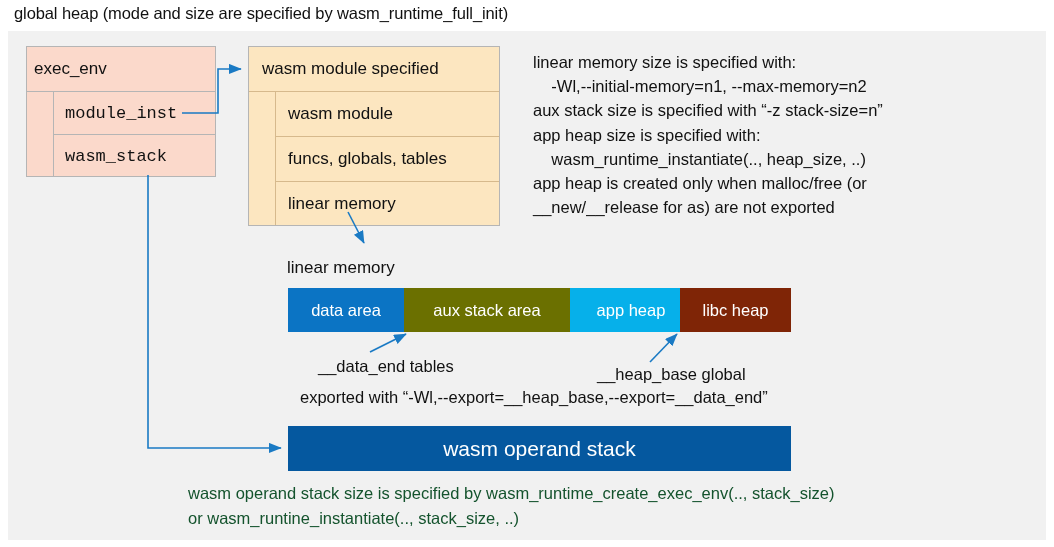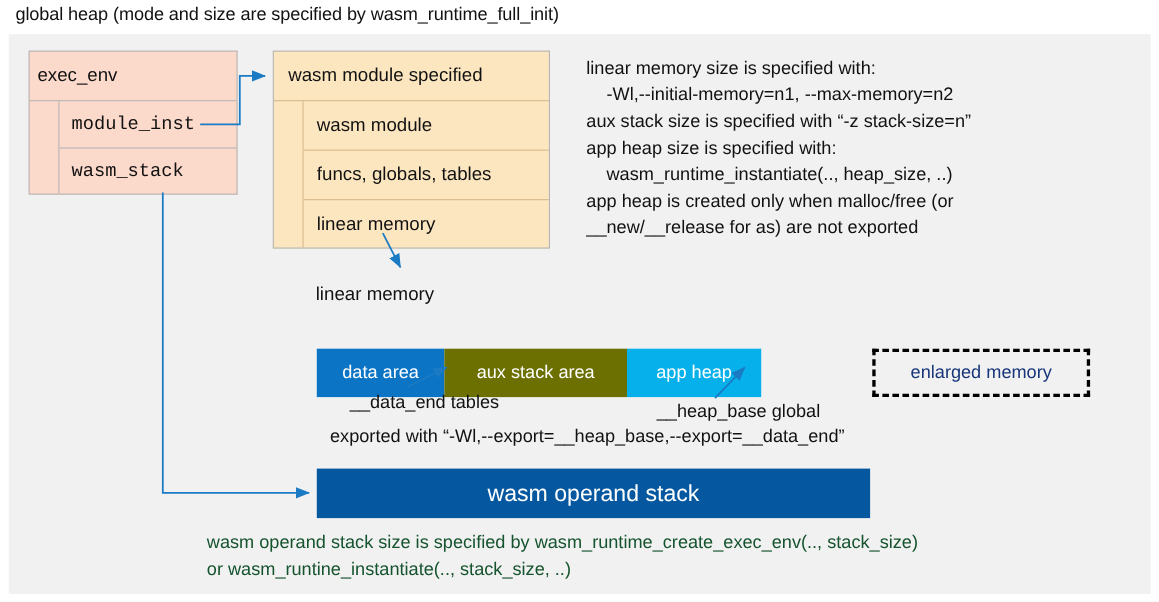--- a/index.html
+++ b/index.html
@@ -78,21 +78,21 @@
   .notes{
     position:absolute;left:533px;top:50px;width:500px;
     font-size:16.5px;line-height:24.2px;color:#111;white-space:pre;
   }
 
   
   .lm-label{
     position:absolute;left:287px;top:258px;
     font-size:17px;color:#111;
   }
-  .membar{position:absolute;left:288px;top:288px;height:44px;margin-top:29px;}
+  .membar{position:absolute;left:288px;top:288px;height:44px;}
   .seg{
     position:absolute;top:0;height:44px;
     display:flex;align-items:center;justify-content:center;
     font-size:16.5px;color:#ffffff;box-sizing:border-box;
   }
   .seg.enlarged{
     color:#16357a;background:#f1f1f1;
     border:3px dashed #000000;
   }
 
@@ -146,21 +146,21 @@
 app heap size is specified with:
     wasm_runtime_instantiate(.., heap_size, ..)
 app heap is created only when malloc/free (or
 __new/__release for as) are not exported</div>
 
   <div class="lm-label">linear memory</div>
   <div class="membar" style="width: 703px;">
       <div class="seg" style="left: 0px; width: 116px; background: rgb(11, 116, 196);">data area</div>
       <div class="seg" style="left: 116px; width: 166px; background: rgb(107, 112, 0);">aux stack area</div>
       <div class="seg" style="left: 282px; width: 122px; background: rgb(6, 176, 234);">app heap</div>
-      <div class="seg enlarged" style="left: 505px; width: 198px;">enlarged memory</div>
+      <div class="seg" style="left: 392px; width: 111px; background: rgb(127, 37, 6);">libc heap</div>
     </div>
 
   <div class="callout c-dataend">__data_end tables</div>
   <div class="callout c-heapbase">__heap_base global</div>
   <div class="callout c-exported">exported with “-Wl,--export=__heap_base,--export=__data_end”</div>
 
   <div class="opstack">wasm operand stack</div>
   <div class="bottomnote">wasm operand stack size is specified by wasm_runtime_create_exec_env(.., stack_size)
 or wasm_runtine_instantiate(.., stack_size, ..)</div>
 

